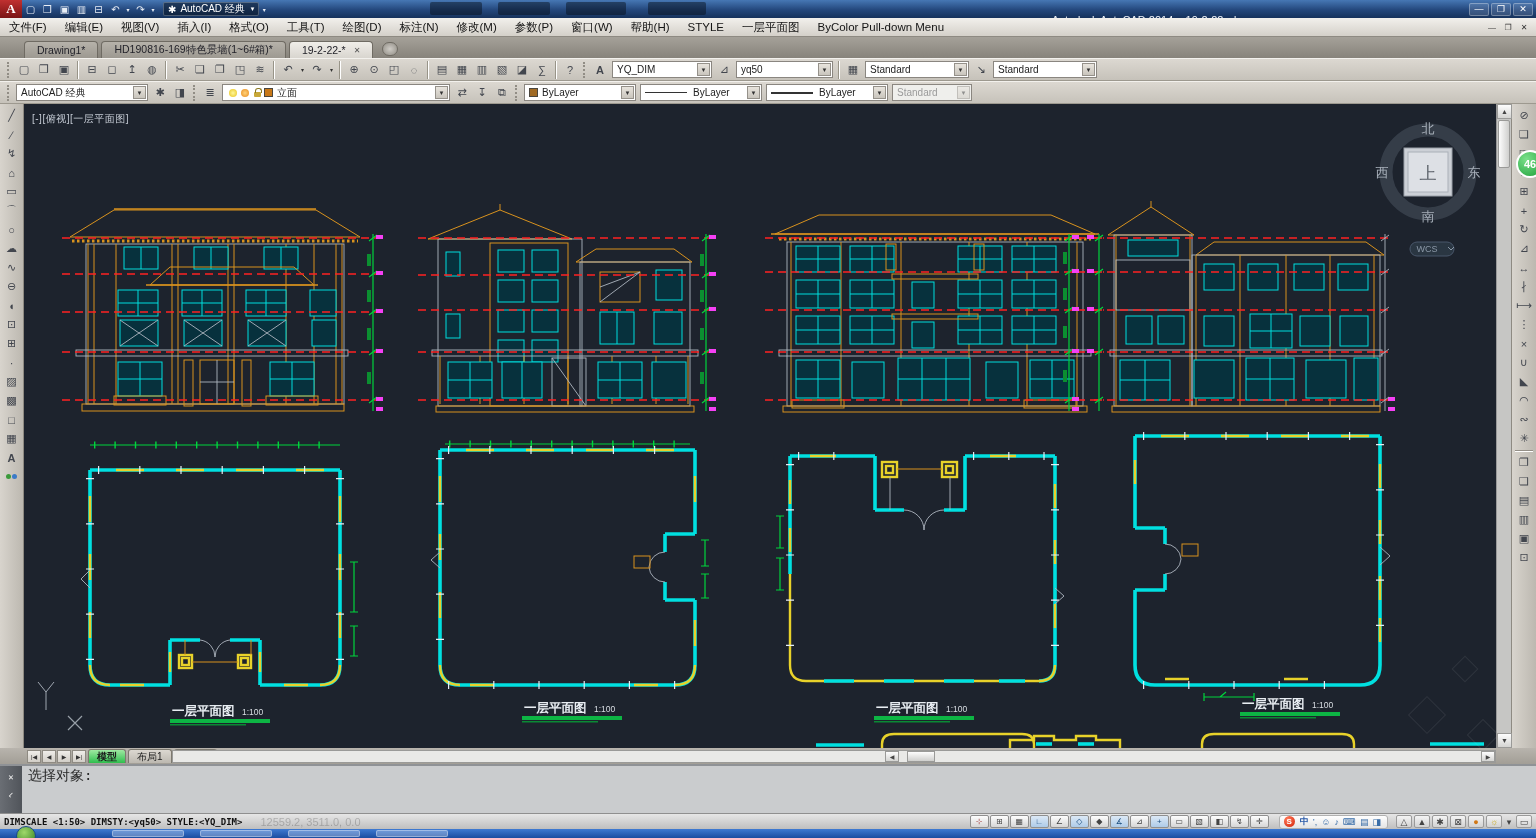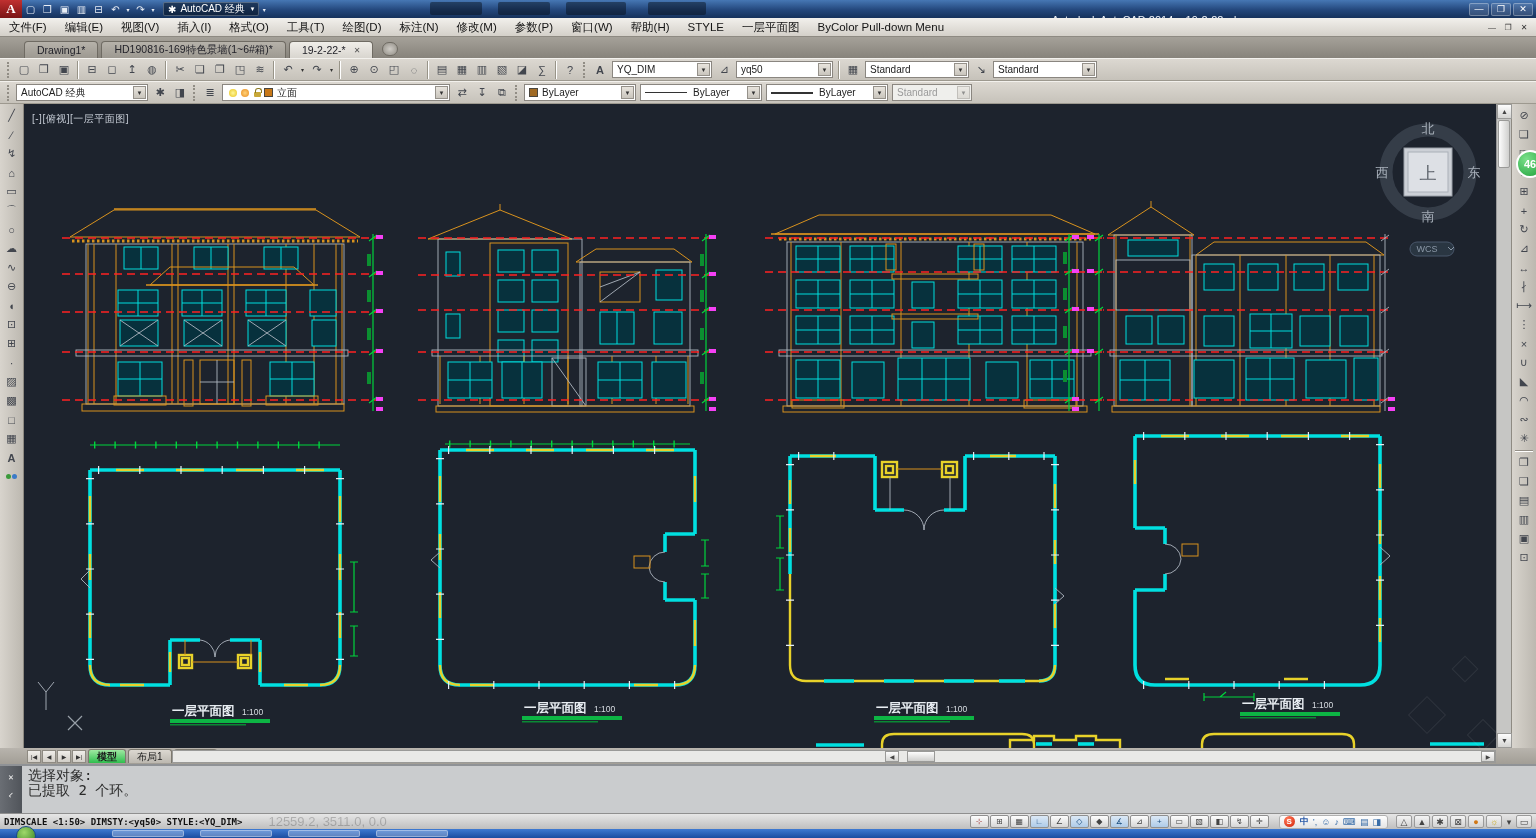--- a/index.html
+++ b/index.html
@@ -85,21 +85,21 @@
   #cmdgutter{position:absolute;left:0;top:0;width:22px;height:49px;background:linear-gradient(90deg,#6a6e74,#50545a)}
   .gut-ic{width:14px;height:14px;margin:4px auto 2px;display:flex;align-items:center;justify-content:center;font-size:9px;color:#f0f0f0}
   .cmdline{padding:1px 0 0 28px;font-size:14px;color:#2a2a2a;height:15px}
   #cmdprompt{display:flex;align-items:center;padding-left:28px;height:17px;color:#8c8c8c;font-size:11px}
   .prompt-ic{width:16px;height:12px;border:1px solid #9a9a98;background:#dedfe0;font-size:6px;color:#555;
     display:flex;align-items:center;justify-content:center;margin-right:8px}
   
   #status{left:0;top:813px;width:1536px;height:16px;background:linear-gradient(#e6e6e6,#bfbfbf);
     border-top:1px solid #8f8f8f;display:flex;align-items:center;font-size:9.5px;color:#111}
   #dimtext{font-family:"DejaVu Sans Mono","Liberation Mono",monospace;font-size:9px;margin-left:4px;font-weight:bold}
-  #coords{opacity:.22;margin-left:26px;font-size:13px}
+  #coords{opacity:.22;margin-left:18px;font-size:11px}
   .stg{width:19px;height:13px;border:1px solid #8f8f8f;border-radius:2px;background:linear-gradient(#fdfdfd,#d6d6d6);
     display:flex;align-items:center;justify-content:center;font-size:8px;color:#444;margin-left:1px}
   .stg.on{background:linear-gradient(#dce9f6,#aecbe8);color:#1d4f80}
   #sogou{display:flex;align-items:center;background:linear-gradient(#ffffff,#e4e4e4);border:1px solid #b0b0b0;
     border-radius:3px;height:14px;padding:0 4px;margin-left:10px}
   #slogo{width:11px;height:11px;border-radius:50%;background:radial-gradient(circle at 35% 30%,#ff7a5a,#d42408);
     color:#fff;font:bold 8px "Liberation Sans",sans-serif;display:flex;align-items:center;justify-content:center;margin-right:3px}
   .sg-ic{font-size:9px;color:#3a6ea8;margin:0 2px}
   .rs-ic{width:16px;height:13px;display:flex;align-items:center;justify-content:center;font-size:9px;color:#444;
     border:1px solid #9a9a9a;border-radius:2px;background:linear-gradient(#f4f4f4,#d2d2d2);margin-left:2px}
@@ -734,21 +734,20 @@
   <div id="hthumb"></div>
   <span class="hbtn" style="right:0;top:0">▶</span>
 </div>
 
 <div id="cmd" class="abs">
   <div id="cmdgutter">
     <div class="gut-ic">✕</div>
     <div class="gut-ic" style="transform:rotate(-45deg)">⌐</div>
   </div>
   <div class="cmdline">选择对象:</div>
-  <div class="cmdline">已提取 2 个环。</div>
 </div>
 
 <div id="status" class="abs">
   <span id="dimtext">DIMSCALE &lt;1:50&gt; DIMSTY:&lt;yq50&gt; STYLE:&lt;YQ_DIM&gt;</span>
   <span id="coords">12559.2, 3511.0, 0.0</span>
   <div class="row" style="margin-left:auto">
     <span class="stg" style="color:#a04040">⊹</span>
     <span class="stg">⊞</span>
     <span class="stg">▦</span>
     <span class="stg on">∟</span>

